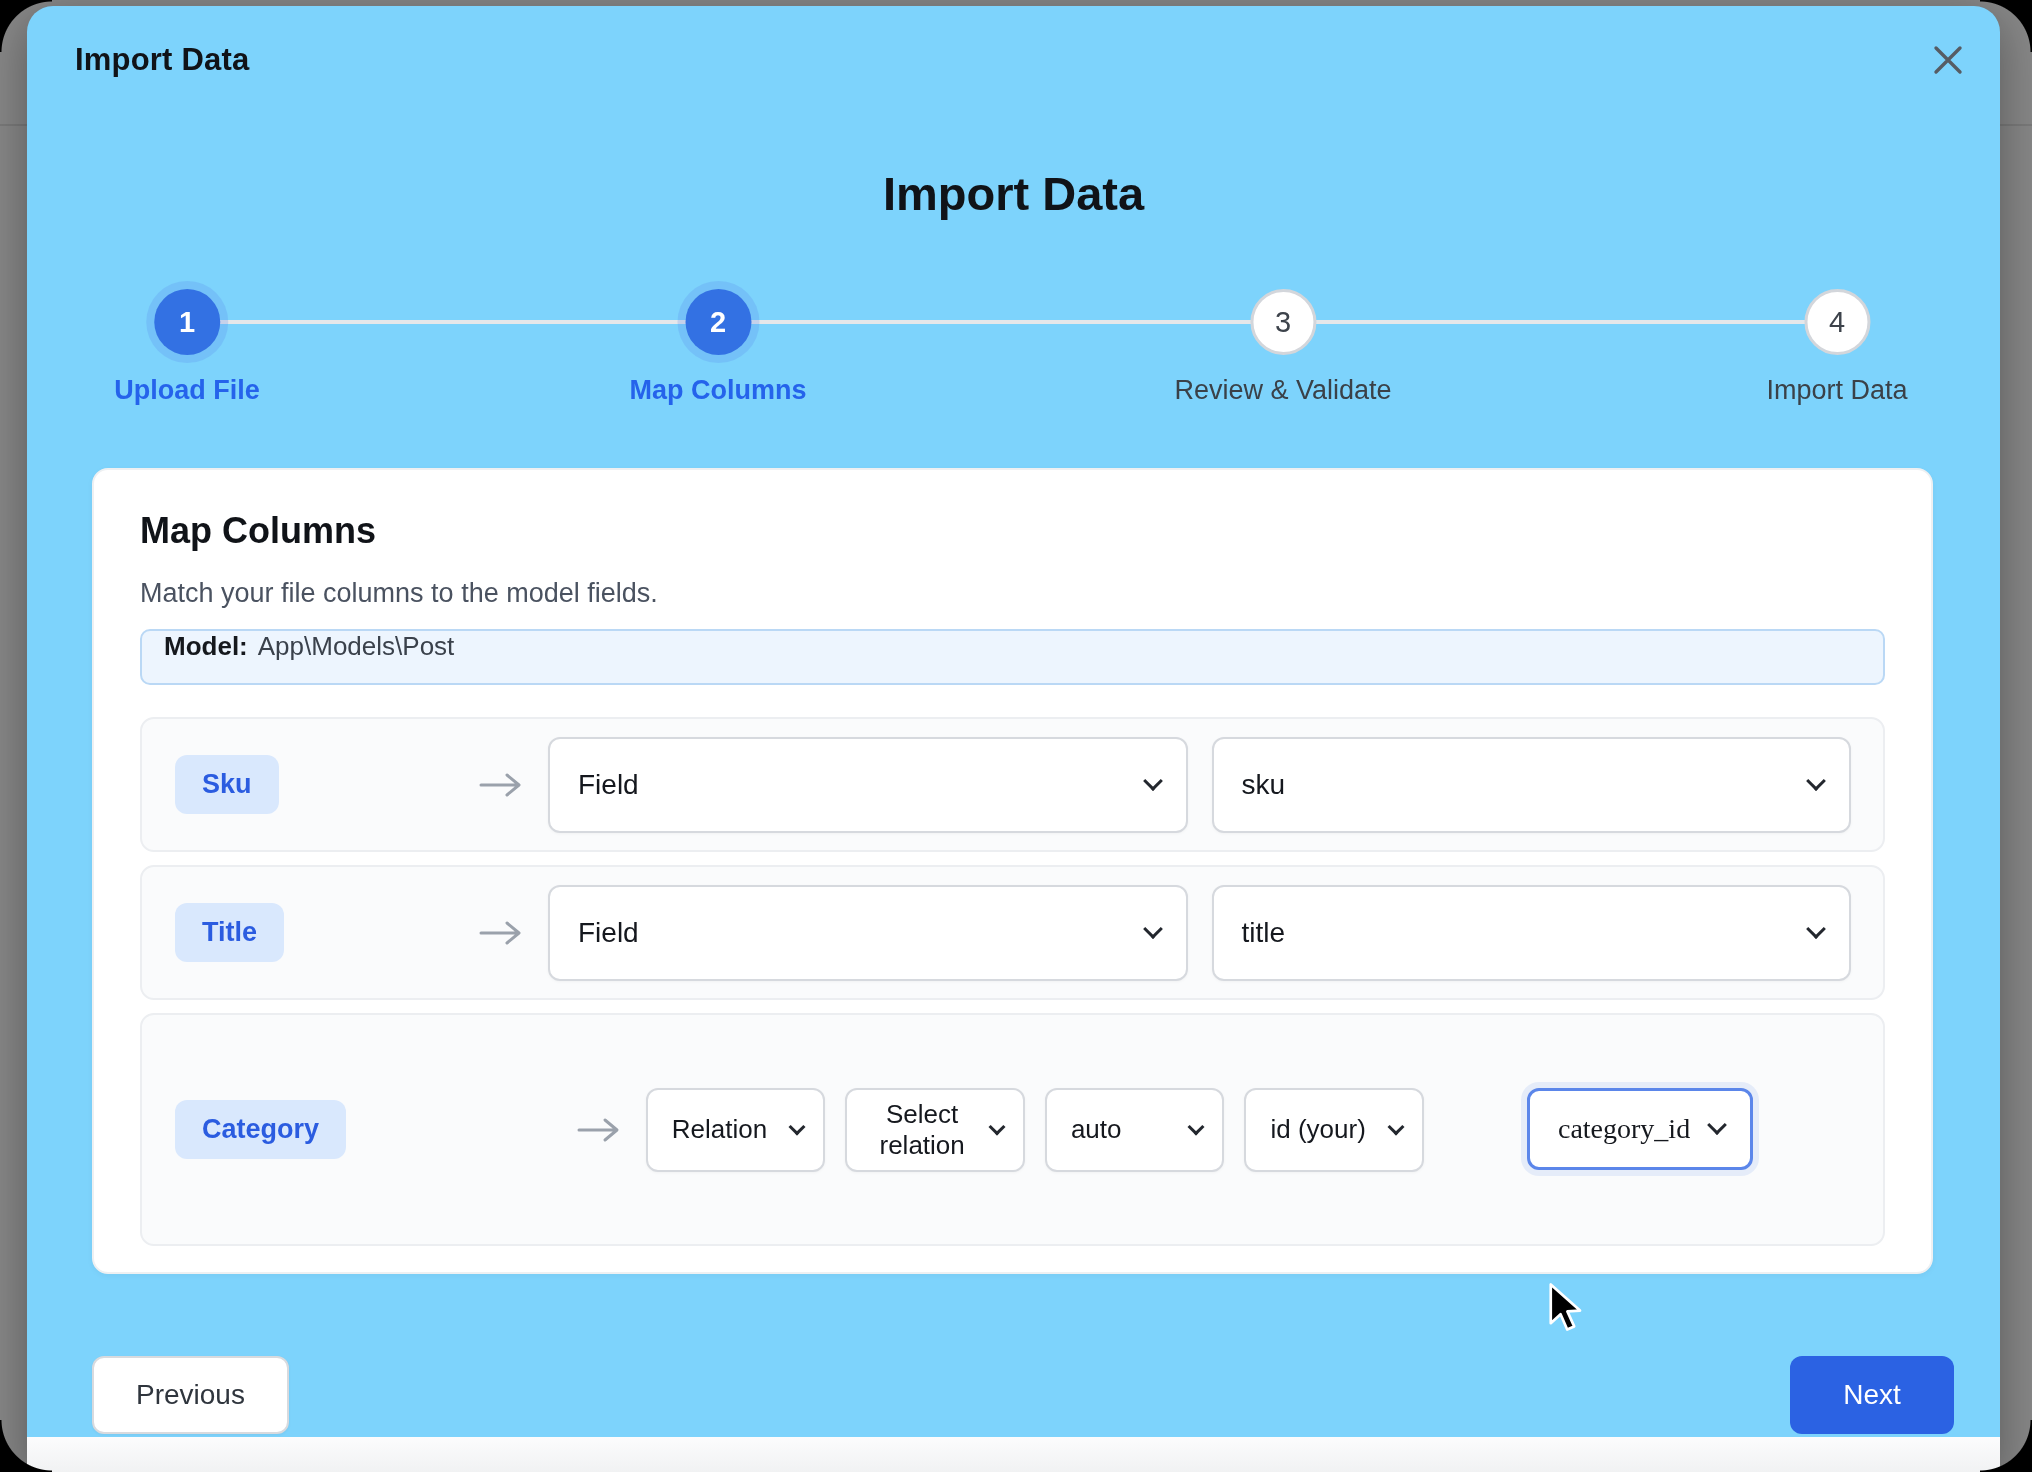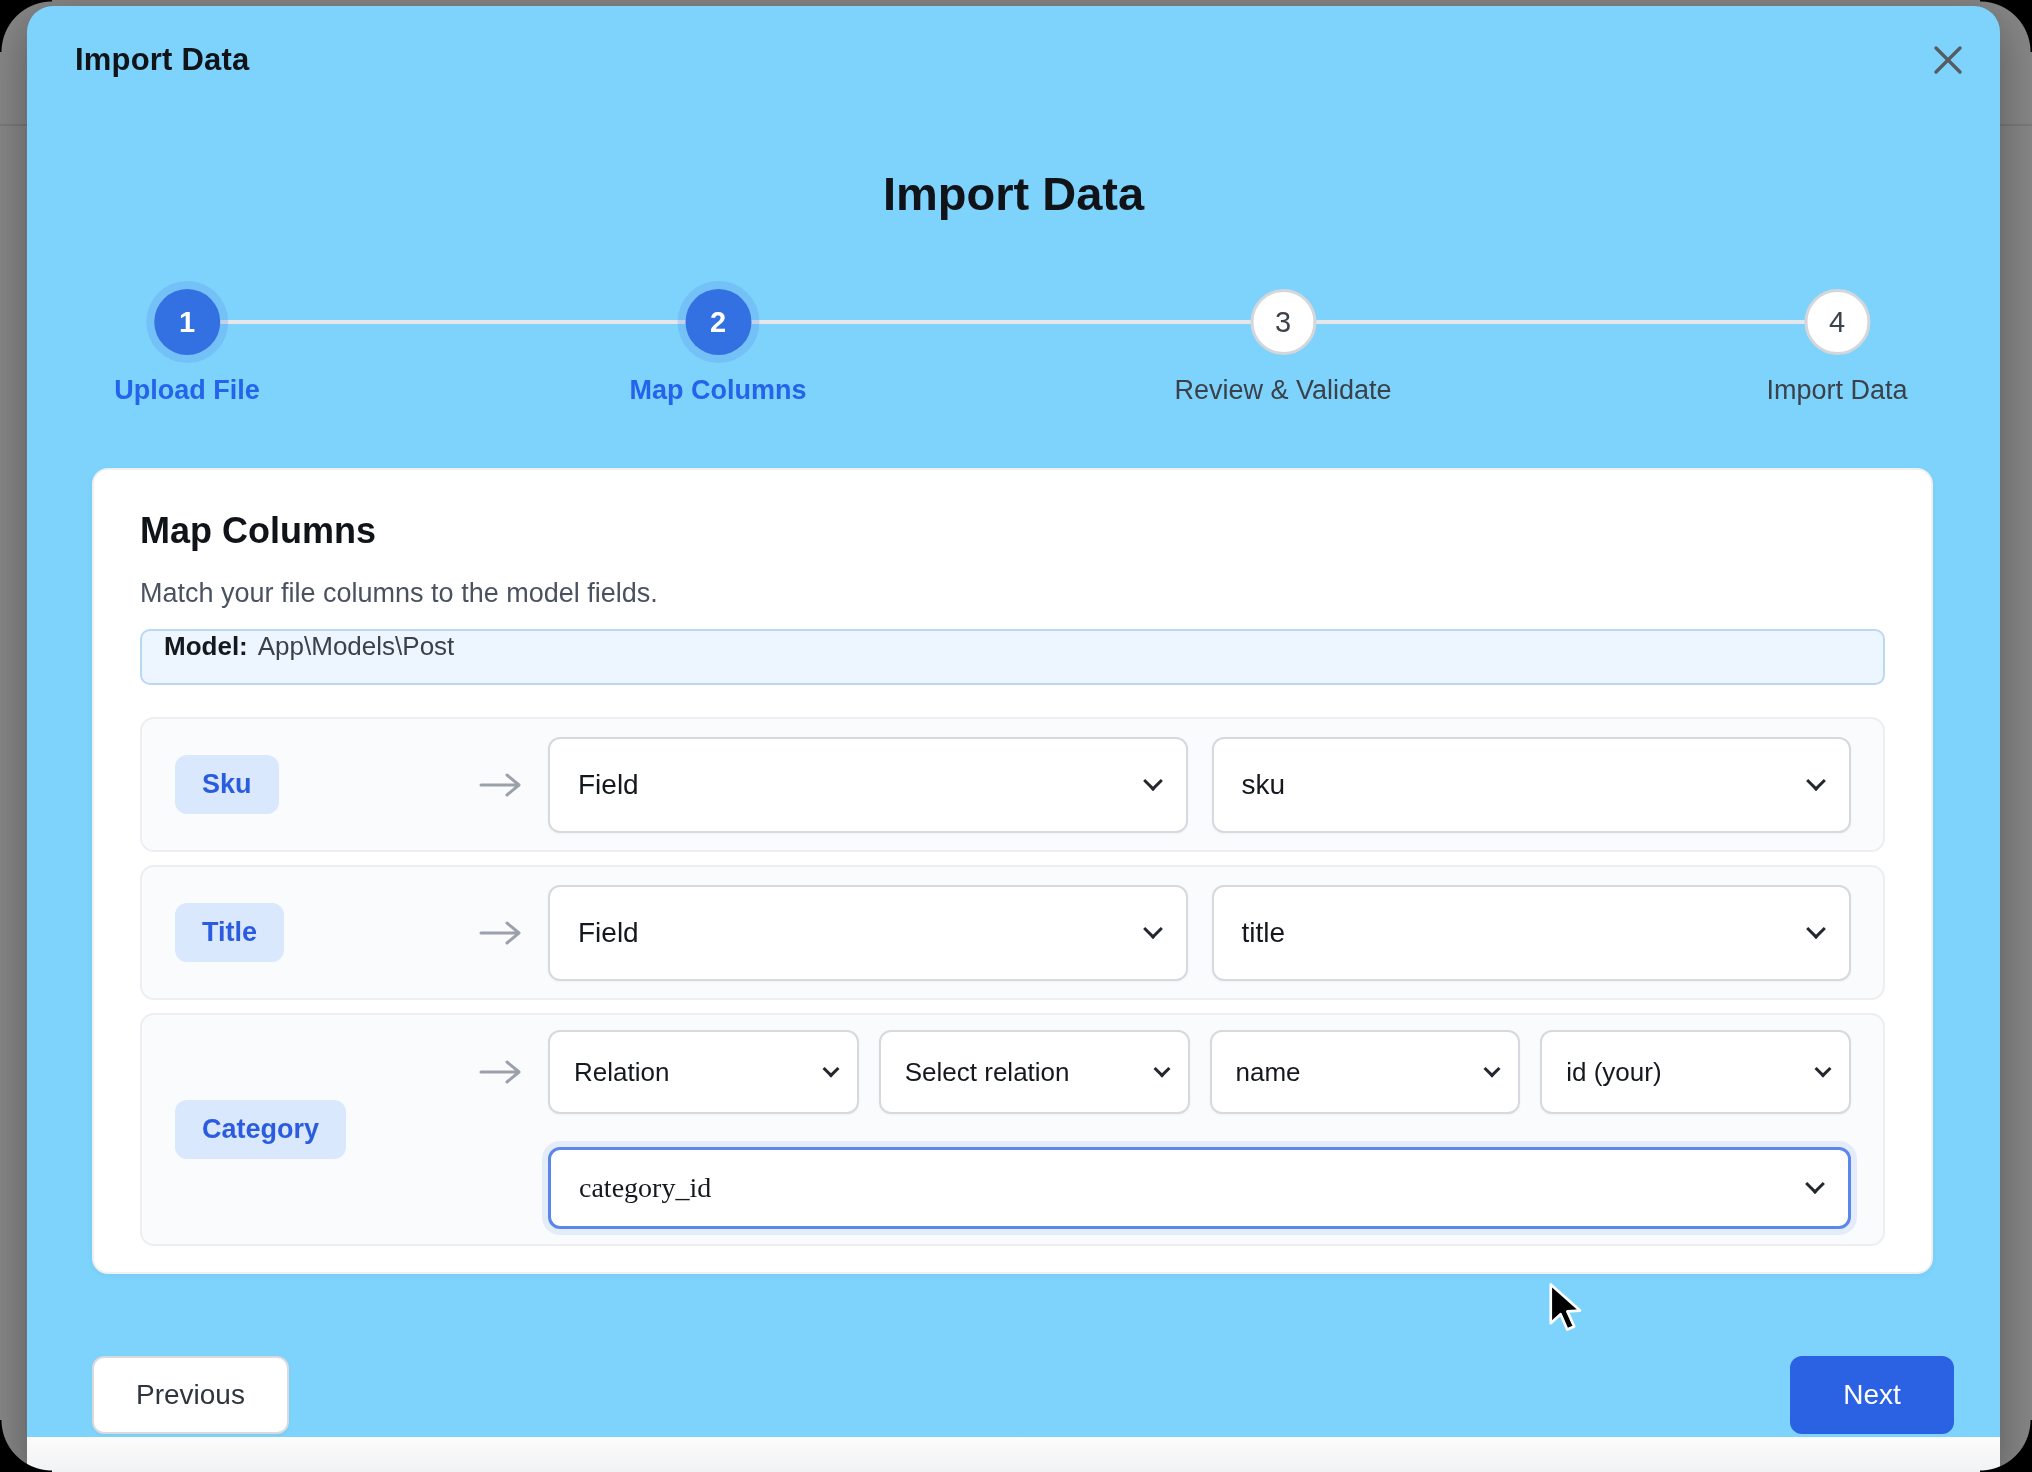--- a/index.html
+++ b/index.html
@@ -119,21 +119,21 @@
     font-size: 28px; color: #15181e;
     box-shadow: 0 1px 3px rgba(0,0,0,0.04);
     cursor: pointer; flex: 1;
   }
   .chev {
     position: absolute; right: 26px; top: 50%;
     width: 14px; height: 14px; margin-top: -11px;
     border-right: 3px solid #23272e; border-bottom: 3px solid #23272e;
     transform: rotate(45deg);
   }
-  .cat-right { flex: 1; display: flex; flex-direction: column; gap: 33px; justify-content: center; }
+  .cat-right { flex: 1; display: flex; flex-direction: row; gap: 33px; justify-content: center; text-align: center; }
   .cat-top { display: flex; align-items: center; }
   .cat-selects { flex: 1; display: flex; gap: 20px; }
   .select.sm { height: 84px; font-size: 26px; padding: 0 50px 0 24px; }
   .select.sm .chev { right: 20px; width: 12px; height: 12px; margin-top: -9px; }
   .cat-bottom { margin-left: 70px; font-family: Liberation Serif, serif; }
   .select.fk {
     height: 82px;
     border: 3px solid #5b86ea;
     box-shadow: 0 0 0 6px rgba(122,160,236,0.16);
   }
@@ -273,21 +273,21 @@
               <div class="cat-selects">
                 <div class="select sm">
                   <span>Relation</span>
                   <i class="chev"></i>
                 </div>
                 <div class="select sm">
                   <span>Select relation</span>
                   <i class="chev"></i>
                 </div>
                 <div class="select sm">
-                  <span>name</span>
+                  <span>auto</span>
                   <i class="chev"></i>
                 </div>
                 <div class="select sm">
                   <span>id (your)</span>
                   <i class="chev"></i>
                 </div>
               </div>
             </div>
             <div class="cat-bottom">
               <div class="select fk">

